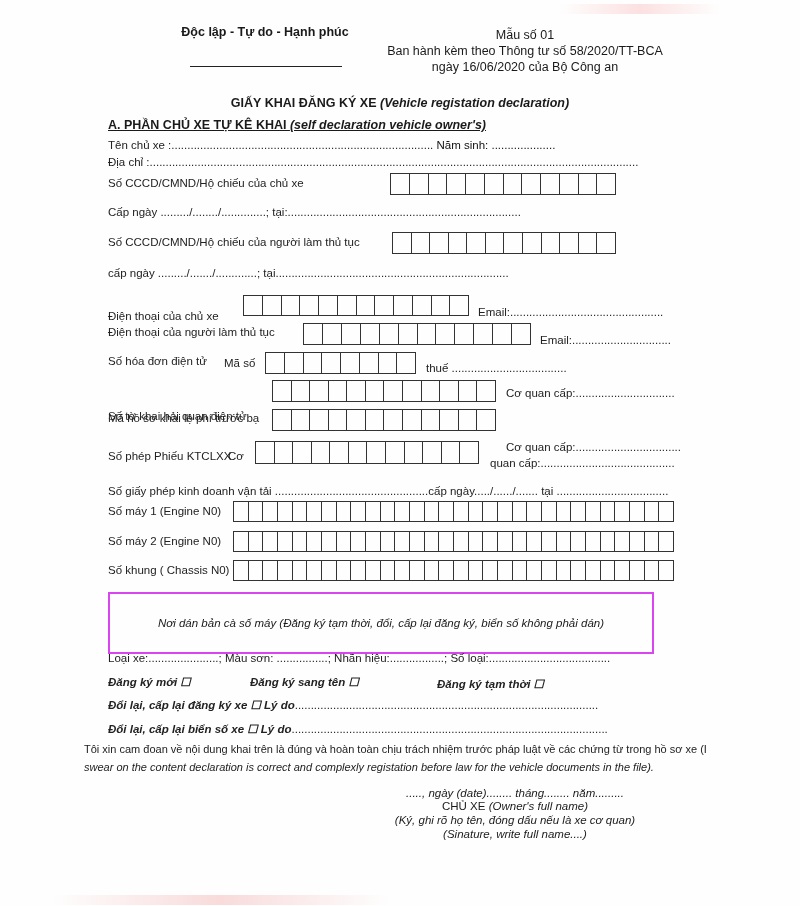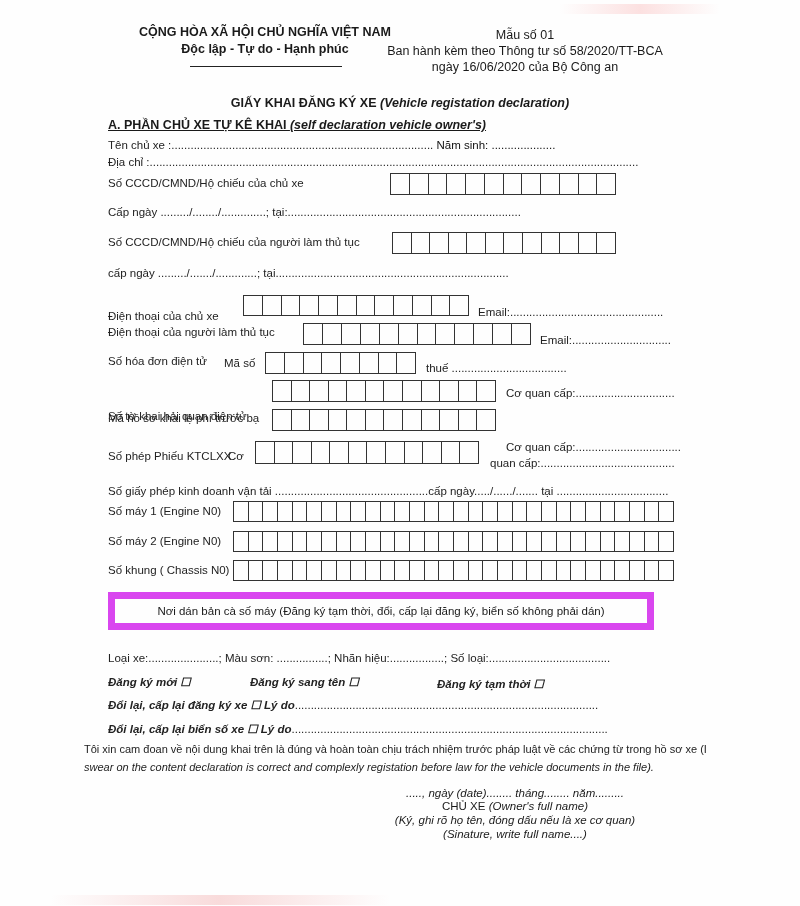--- a/index.html
+++ b/index.html
@@ -20,32 +20,31 @@
   .title { left: 0; width: 800px; top: 96px; text-align: center; font-weight: bold; font-size: 12.5px; }
   .title i { font-style: italic; }
   .secA { left: 108px; top: 118px; font-size: 12.5px; font-weight: bold; text-decoration: underline; }
   .secA i { font-style: italic; }
   .lbl { font-size: 11.5px; color: #222; }
   .bold { font-weight: bold; }
   .ital { font-style: italic; }
   .grid { position: absolute; display: flex; border: 1px solid #333; height: 20px; box-sizing: border-box; }
   .grid .cell { flex: 1; border-right: 1px solid #333; }
   .grid .cell:last-child { border-right: none; }
-  .sticker { position: absolute; left: 108px; top: 592px; width: 546px; height: 38px; border: 7px solid #d946ef; box-sizing: border-box;
-    display: flex; align-items: center; justify-content: center; font-size: 11.5px; }
+  .sticker { position: absolute; left: 108px; top: 592px; width: 546px; height: 62px; border: 2px solid #d946ef; box-sizing: border-box;
+    display: flex; align-items: center; justify-content: center; font-size: 11.5px; font-style: italic; }
   .sig { left: 370px; width: 290px; text-align: center; font-size: 11.5px; line-height: 14px; }
 </style>
 </head>
 <body>
 
 <div class="tint-top"></div>
 <div class="tint-bottom"></div>
 
 <div class="abs hdr-left">
-  <div>CỘNG HÒA XÃ HỘI CHỦ NGHĨA VIỆT NAM</div>
   <div>Độc lập - Tự do - Hạnh phúc</div>
 </div>
 <div class="hdr-rule"></div>
 <div class="abs hdr-right">
   <div>Mẫu số 01</div>
   <div>Ban hành kèm theo Thông tư số 58/2020/TT-BCA</div>
   <div>ngày 16/06/2020 của Bộ Công an</div>
 </div>
 
 <div class="abs title">

